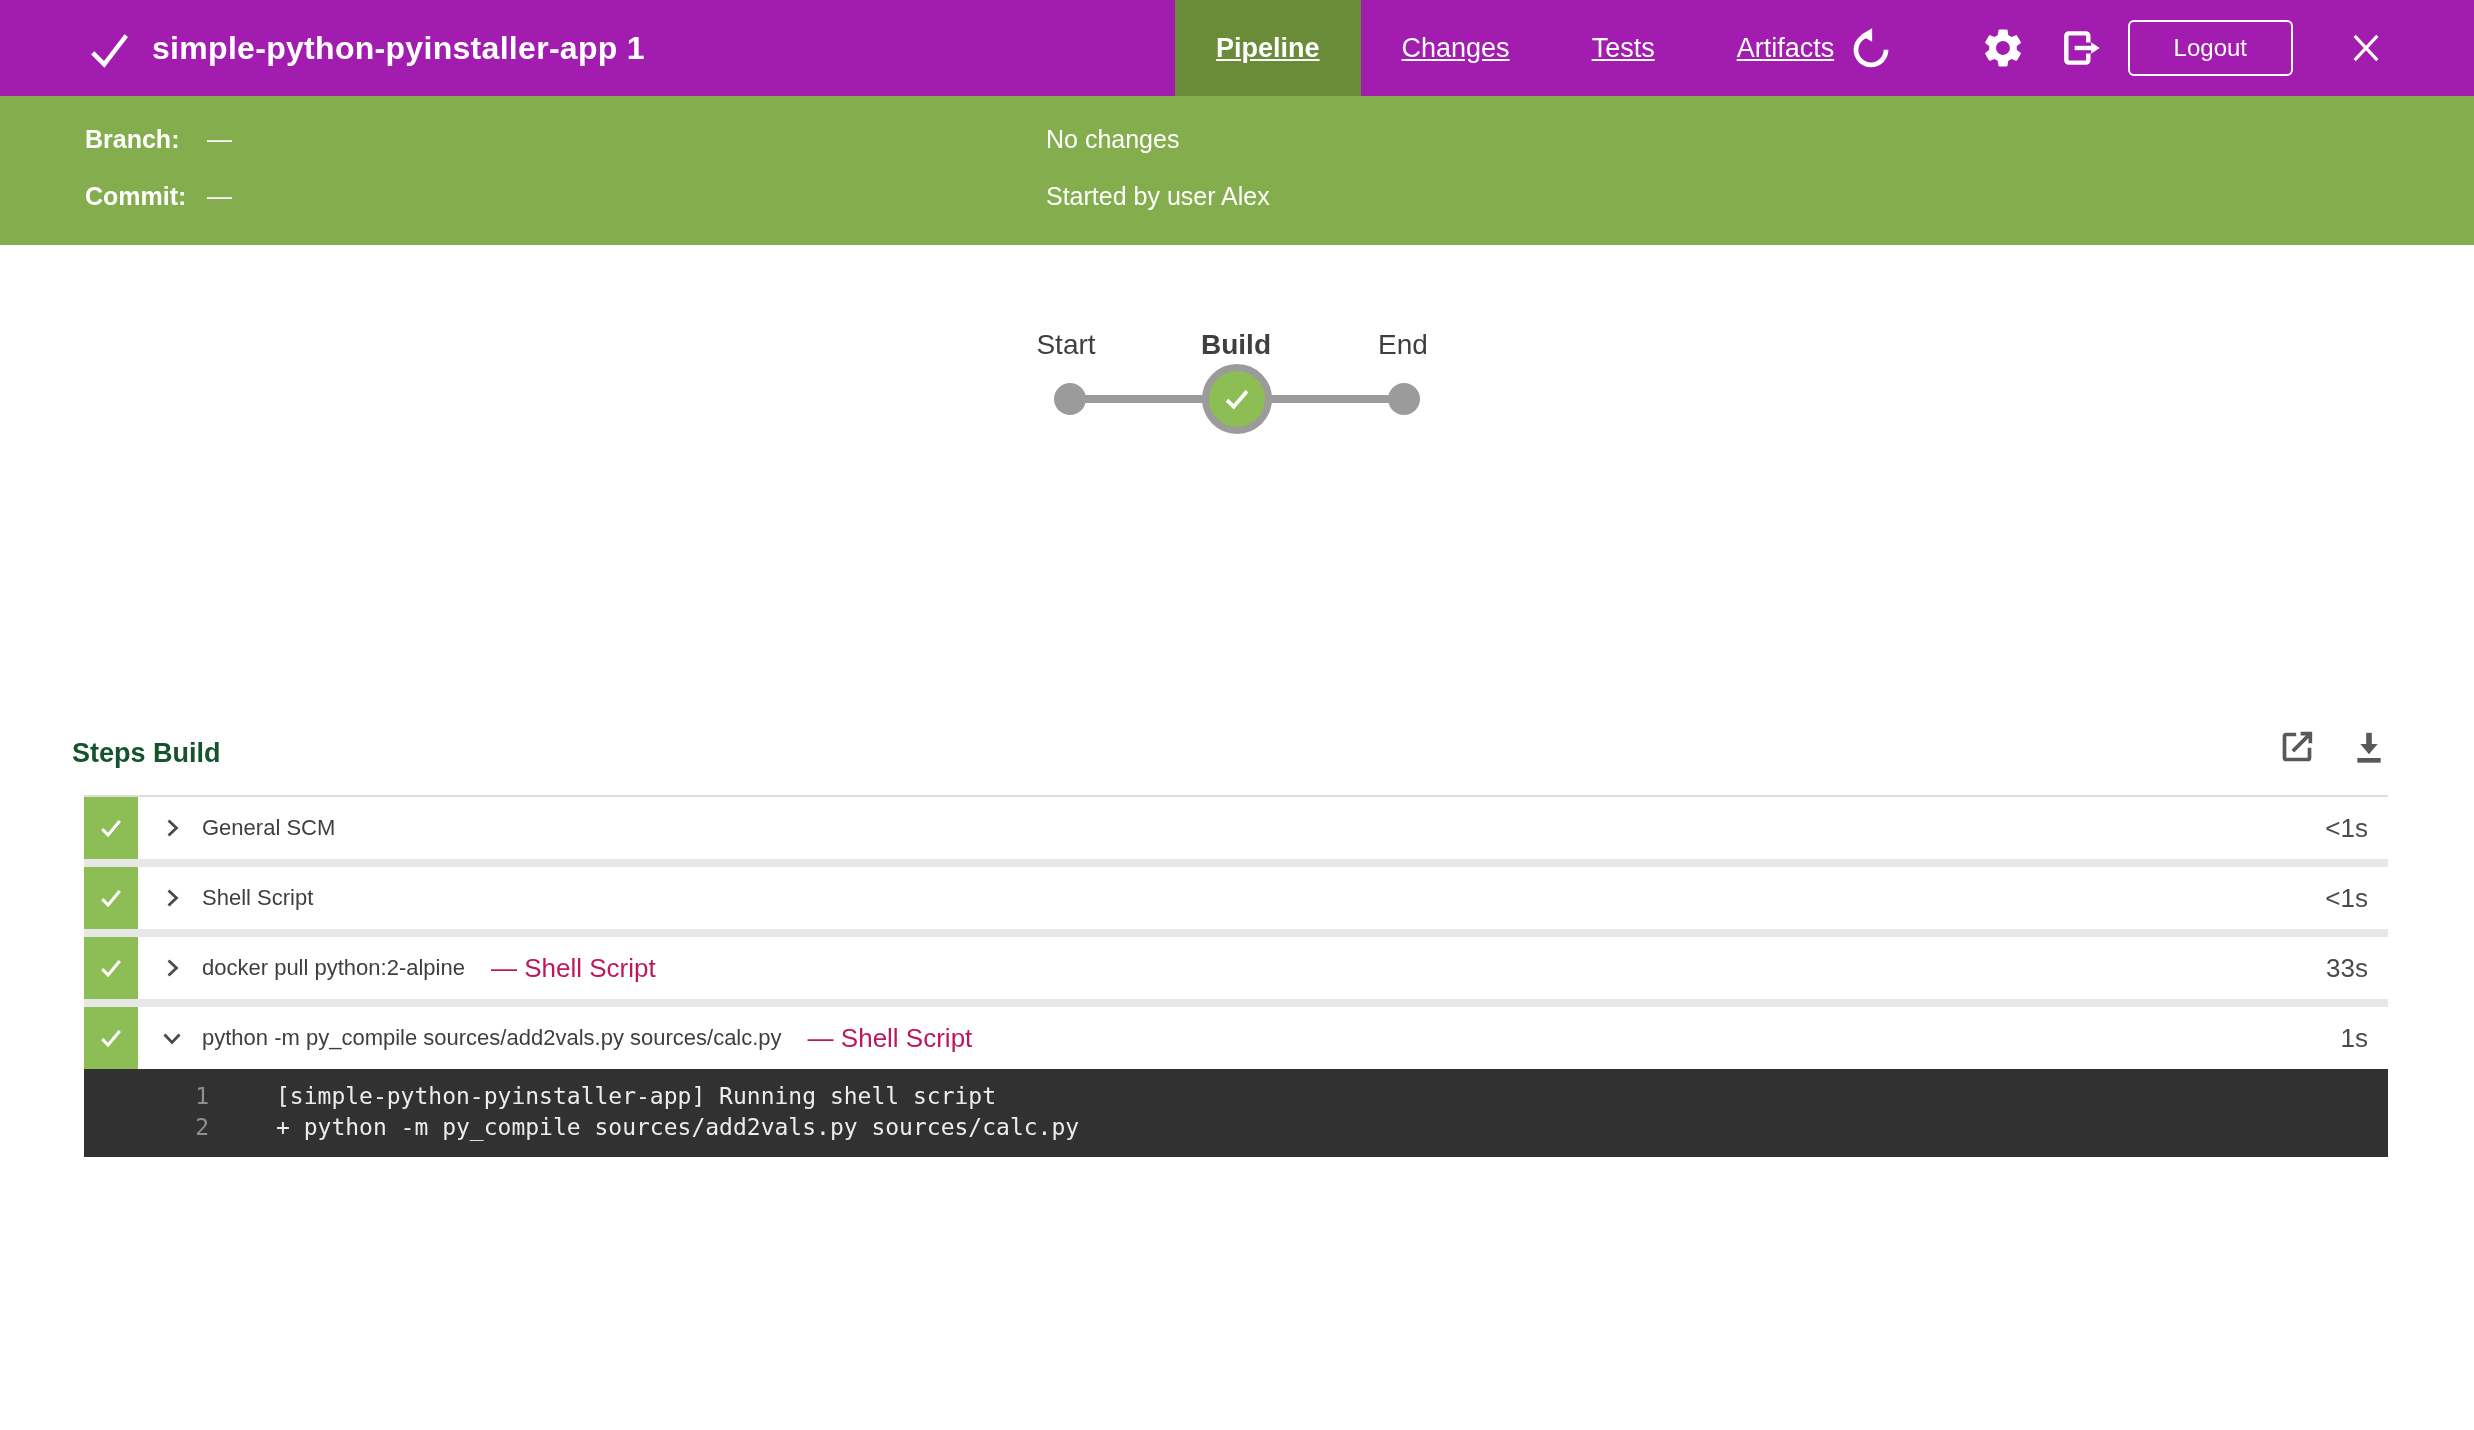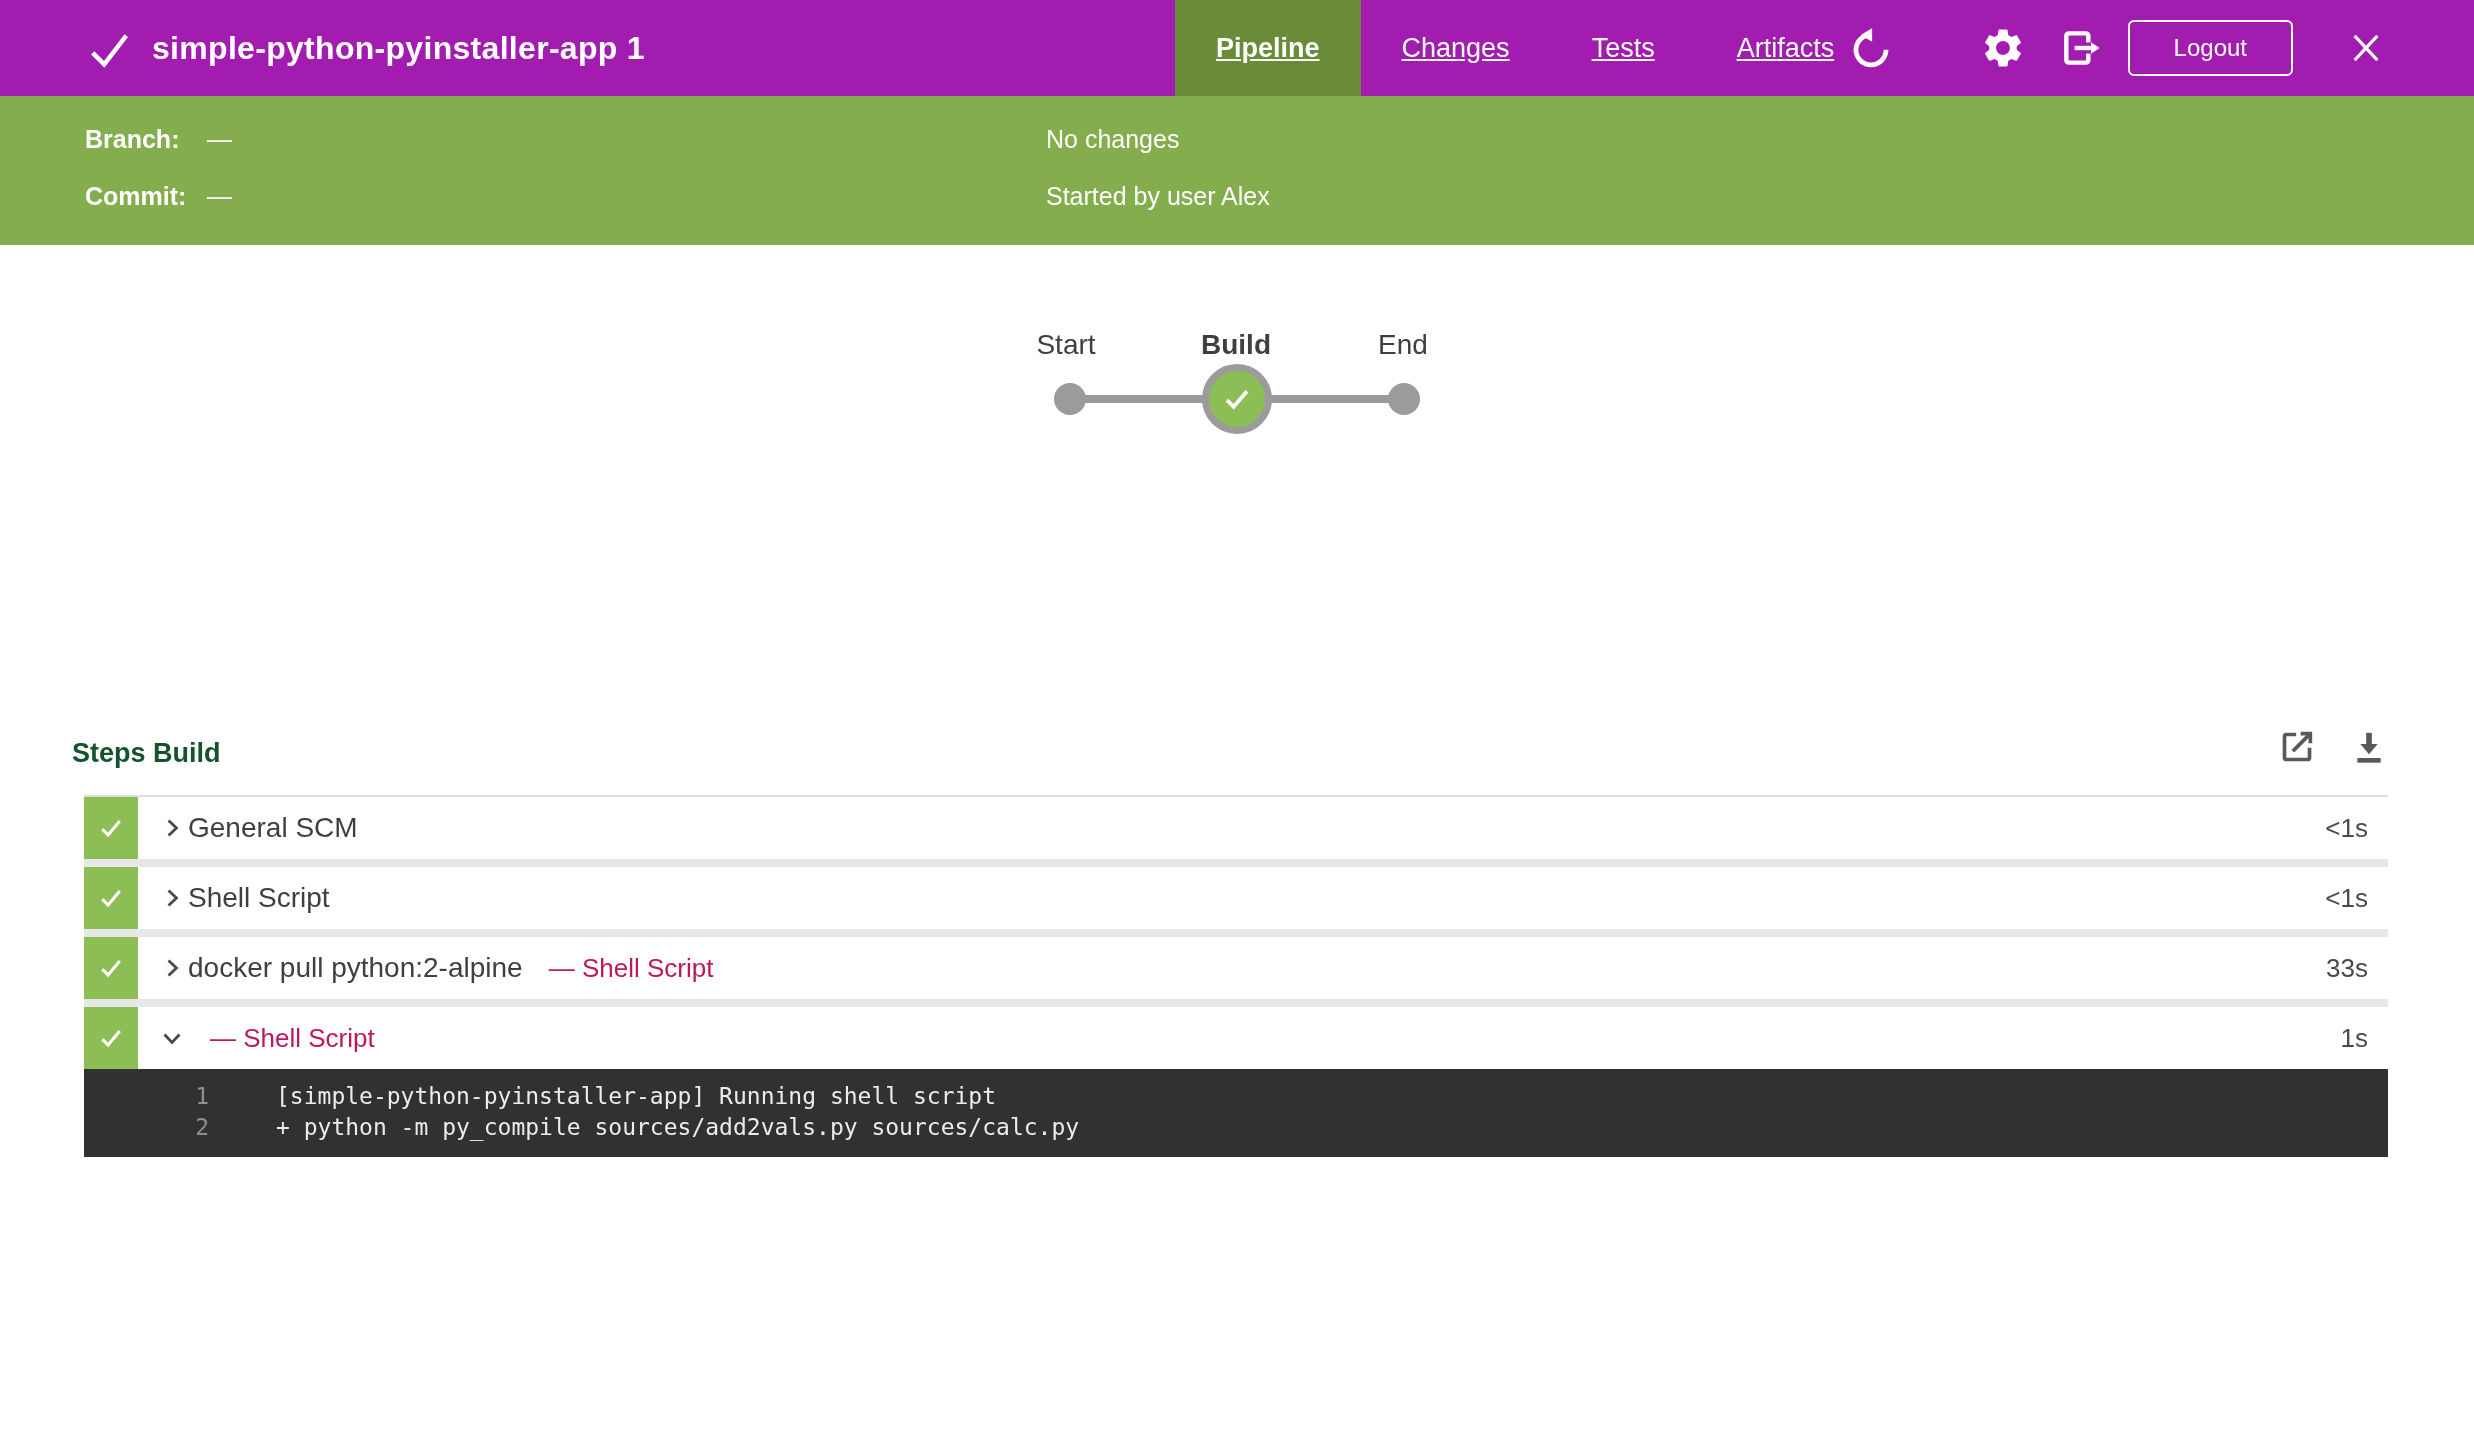--- a/index.html
+++ b/index.html
@@ -47,21 +47,21 @@
   .steps-actions { position:absolute; left:2277px; top:727px; display:flex; gap:32px; }
   .steps-actions .icon-btn { width:40px; height:40px; }
 
   .steps-list { position:absolute; left:84px; top:795px; width:2304px;
     background:#e7e7e7; border-top:2px solid #dedede; }
   .step-row { height:62px; background:#fff; display:flex; align-items:center; margin-bottom:8px; cursor:pointer; }
   .step-row.expanded { margin-bottom:0; }
   .step-status { width:54px; align-self:stretch; background:#8cbe55; flex:none;
     display:flex; align-items:center; justify-content:center; }
   .step-chevron { margin-left:22px; width:24px; height:24px; flex:none; display:flex; align-items:center; }
-  .step-label { margin-left:4px; font-size:28px; color:#3f3f3f; white-space:nowrap; }
+  .step-label { margin-left:18px; font-size:22px; color:#3f3f3f; white-space:nowrap; }
   .step-suffix { margin-left:26px; font-size:26px; color:#be185d; white-space:nowrap; }
   .step-duration { margin-left:auto; margin-right:20px; font-size:26px; color:#4a4a4a; }
 
   .console { background:#313131; padding:12px 0 14px 0;
     font-family:"DejaVu Sans Mono", monospace; font-size:23px; line-height:31px; }
   .console-line { display:flex; }
   .console-num { width:125px; text-align:right; color:#8f8f8f; flex:none; cursor:pointer; }
   .console-text { margin-left:67px; color:#ececec; white-space:pre; }
 
   svg { display:block; }
@@ -220,20 +220,21 @@
     <span class="step-status">
       <svg viewBox="0 0 24 24" width="28" height="28">
           <path d="M4.5 13l5 5L19.5 6" fill="none" stroke="#fff" stroke-width="2.6"></path>
         </svg>
     </span>
     <span class="step-chevron">
       <svg viewBox="0 0 24 24" width="24" height="24">
           <path d="M4.5 8.5l7.5 8 7.5-8" fill="none" stroke="#4a4a4a" stroke-width="2.8"></path>
         </svg>
     </span>
+    <span class="step-label">python -m py_compile sources/add2vals.py sources/calc.py</span>
     <span class="step-suffix">— Shell Script</span>
     <span class="step-duration">1s</span>
   </div>
 
   <div class="console">
     <div class="console-line">
       <span class="console-num">1</span>
       <span class="console-text">[simple-python-pyinstaller-app] Running shell script</span>
     </div>
     <div class="console-line">

